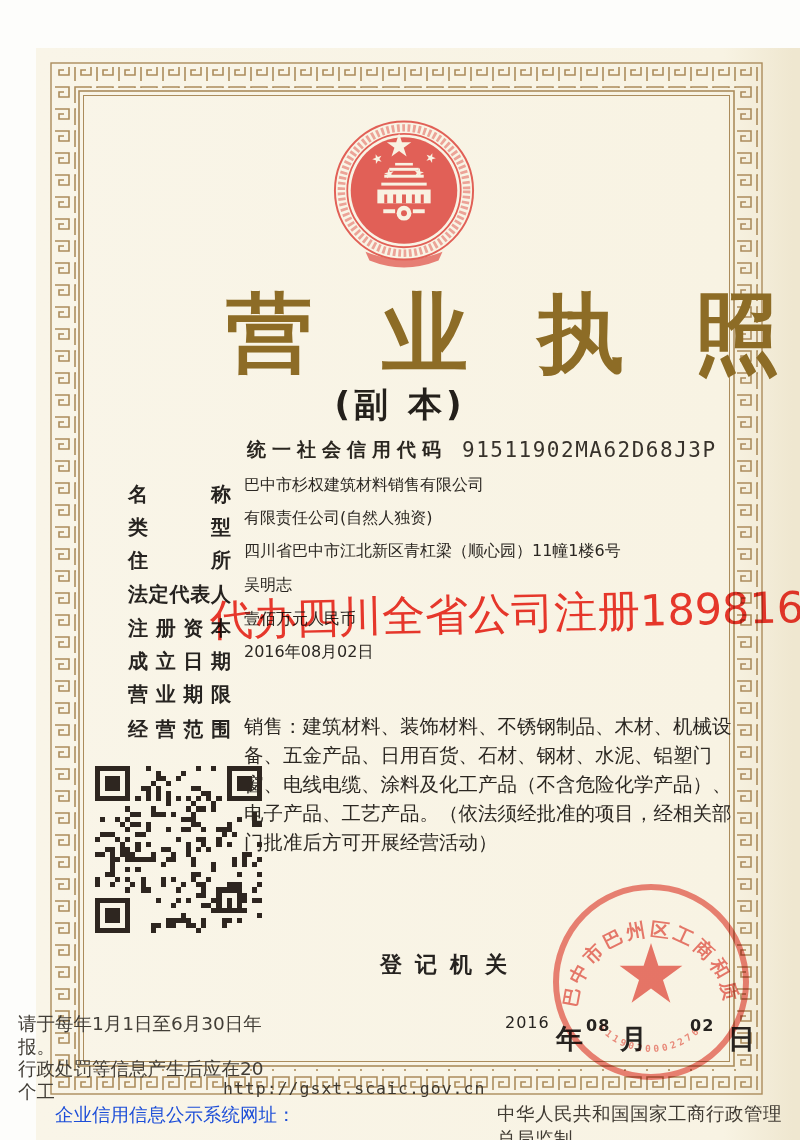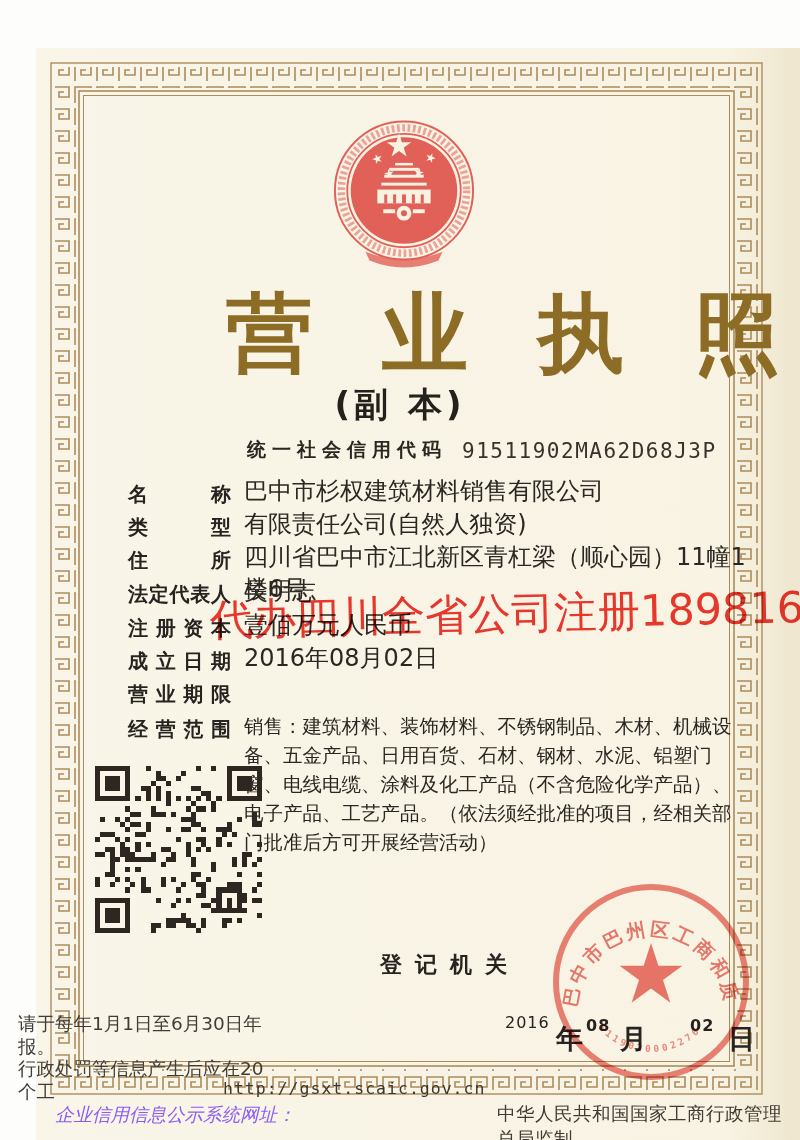--- a/index.html
+++ b/index.html
@@ -22,46 +22,46 @@
   
   .title{
     left:0;width:800px;top:276px;text-align:right;
     font-size:86px;font-weight:700;color:#8d6c26;
     letter-spacing:20px;text-indent:20px;z-index:2;white-space:nowrap;
   }
   .subtitle{
     left:0;width:800px;top:382px;text-align:center;
     font-size:34px;font-weight:600;color:#24201b;letter-spacing:4px;z-index:2;
   }
-  .code-row{left:247px;top:437px;display:flex;gap:15px;align-items:flex-end;z-index:2;}
+  .code-row{left:247px;top:437px;display:flex;gap:15px;align-items:center;z-index:2;}
   .code-label{font-size:19px;font-weight:700;letter-spacing:6px;color:#2a2620;}
   .code-value{font-family:"DejaVu Sans Mono","Liberation Mono",monospace;font-size:21px;letter-spacing:1.5px;color:#37322b;}
   
   .row{position:absolute;left:128px;display:flex;z-index:2;}
   .flabel{
     width:103px;flex:none;font-size:20px;font-weight:600;color:#262320;
     text-align:justify;text-align-last:justify;text-justify:inter-character;
   }
-  .fvalue{margin-left:13px;font-size:24px;color:#2b2722;position:relative;top:-6px;width:506px;}
+  .fvalue{margin-left:13px;font-size:16px;color:#2b2722;position:relative;top:-6px;width:506px;}
   .fvalue.small{font-size:19.5px;line-height:29px;top:-4px;}
   
   .watermark{
     left:210px;top:584px;font-size:43px;color:#ea1d12;white-space:nowrap;
     transform:rotate(-1.2deg);mix-blend-mode:multiply;opacity:.88;z-index:6;
   }
   .qr{left:95px;top:766px;width:167px;height:167px;z-index:2;}
   .reg-label{left:380px;top:950px;font-size:22px;font-weight:600;letter-spacing:13px;color:#262320;z-index:2;}
   .seal{left:545px;top:876px;width:212px;height:212px;z-index:5;mix-blend-mode:multiply;opacity:.92;}
   
   .d{position:absolute;color:#262320;z-index:4;}
   .d-num{font-size:16px;font-weight:700;letter-spacing:1px;}
   .d-unit{font-size:27px;font-weight:600;}
   
   .notice{left:18px;top:1013px;width:260px;font-size:18.5px;line-height:22.5px;color:#413d36;font-weight:500;z-index:3;}
-  .site-label{left:55px;top:1102px;font-size:18.5px;color:#8b5cf6;z-index:3;font-style:italic;}
+  .site-label{left:55px;top:1102px;font-size:18.5px;color:#1d4ed8;z-index:3;}
   .site-url{left:223px;top:1079px;font-size:16.5px;letter-spacing:1px;color:#3b362e;
     font-family:"DejaVu Sans Mono","Liberation Mono",monospace;z-index:3;}
   .issuer{left:497px;top:1101px;font-size:18.5px;color:#403b33;letter-spacing:.5px;z-index:3;}
 </style>
 </head>
 <body>
 
 <div class="abs paper"></div>
 
 <svg class="abs frame" width="713" height="1033" viewBox="0 0 713 1033">

